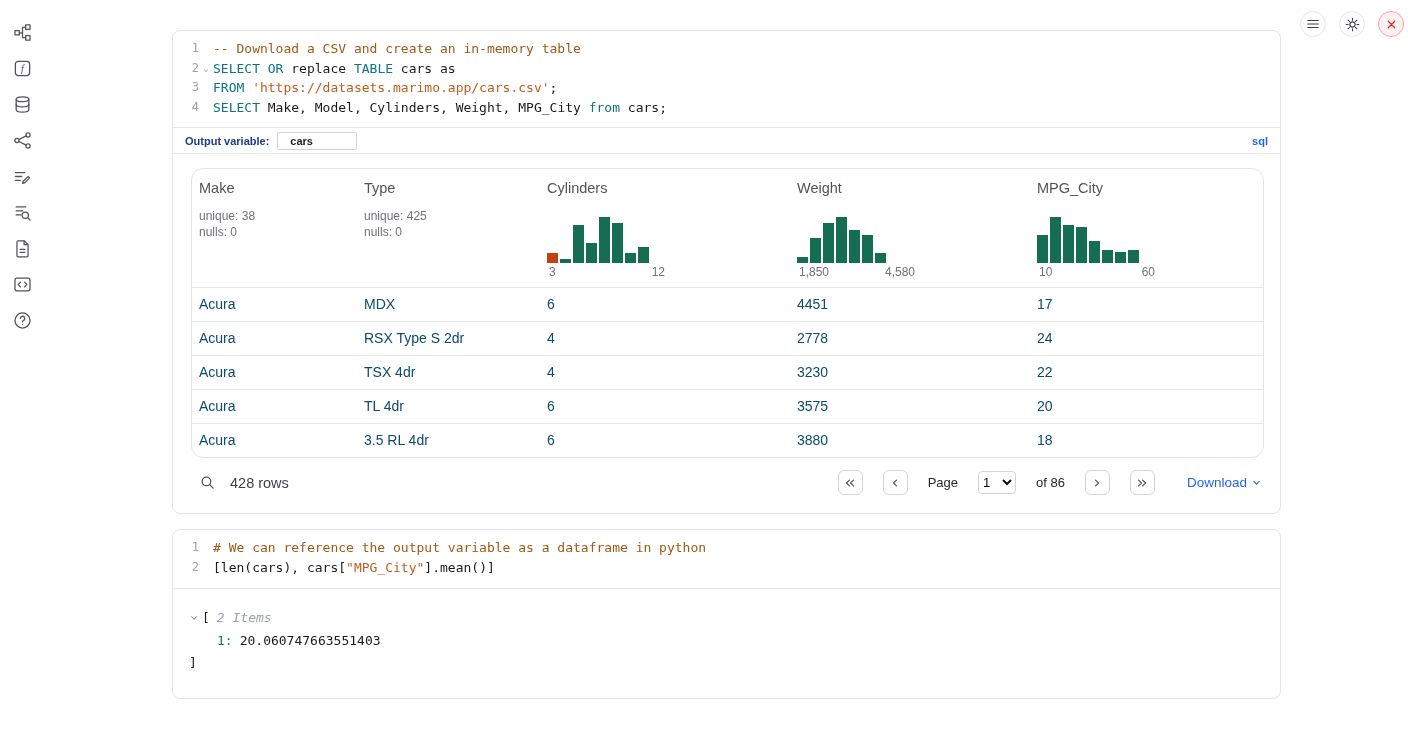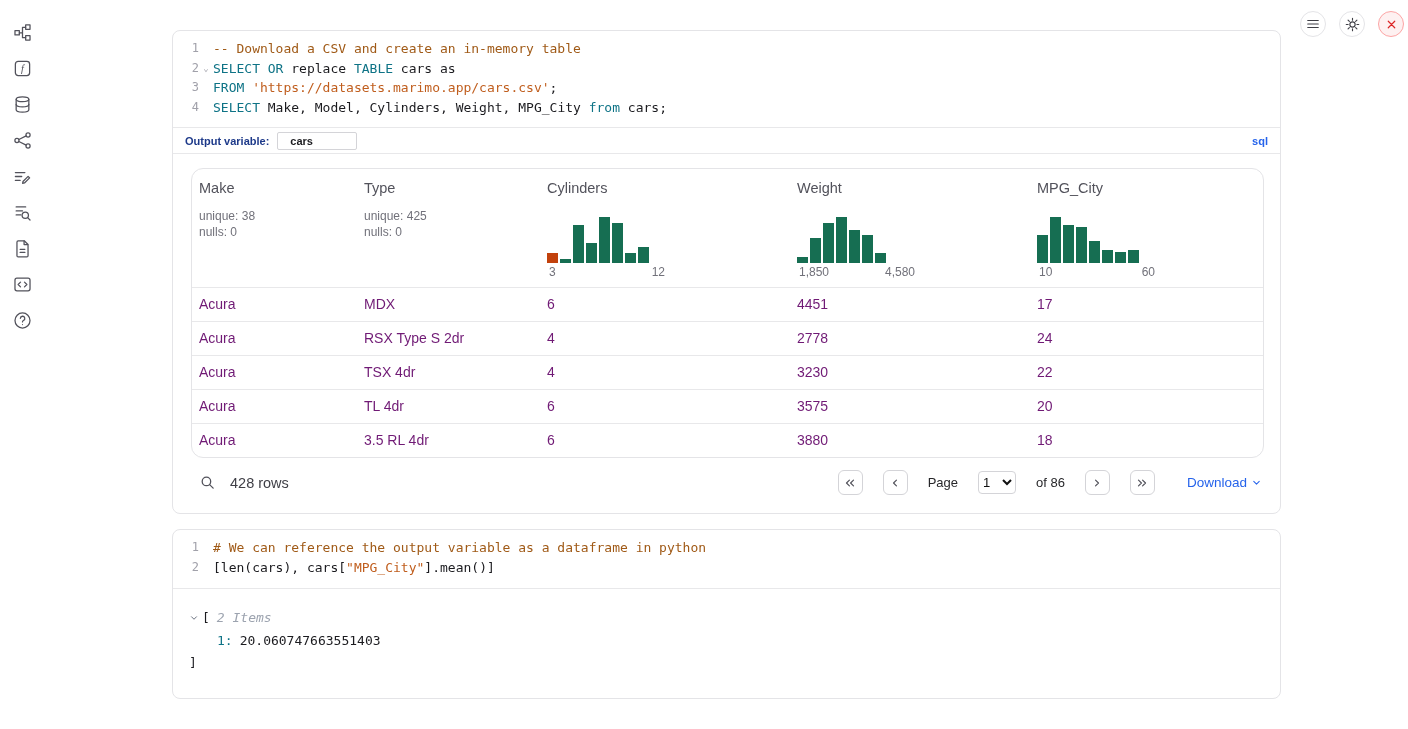--- a/index.html
+++ b/index.html
@@ -47,21 +47,21 @@
   .dtable { border:1px solid #e4e4e7; border-radius:12px; overflow:hidden; }
   .dtable-header, .trow { display:grid; grid-template-columns:165px 183px 250px 240px 1fr; }
   .thcol { padding:11px 7px 8px; display:flex; flex-direction:column; min-height:118px; }
   .col-name { font-size:14.5px; color:#52525b; }
   .col-stats { margin-top:12px; font-size:12px; color:#71717a; line-height:16px; }
   .hist { margin-top:auto; width:120px; }
   .hist-bars { display:flex; align-items:flex-end; gap:2px; height:48px; }
   .hist-bar { width:11px; flex:none; background:var(--hist-bar, #166e52); }
   .hist-labels { display:flex; justify-content:space-between; font-size:12px; color:#71717a; margin-top:2px; padding:0 2px; }
   .trow { border-top:1px solid #e8e8ea; }
-  .tcell { padding:7px; font-size:14px; color:#701a75; line-height:19px; }
+  .tcell { padding:7px; font-size:14px; color:#0c4a6e; line-height:19px; }
 
   
   .table-footer { display:flex; align-items:center; padding:12px 2px 18px 0; }
   .footer-left { display:flex; align-items:center; gap:14px; padding-left:8px; color:#52525b; }
   .rows-count { font-size:14.5px; color:#3f3f46; }
   .footer-right { margin-left:auto; display:flex; align-items:center; gap:20px;padding-left:8px; }
   .pg-btn { width:25px; height:25px; border:1px solid #d4d4d8; border-radius:6px; background:#fff;
     color:#52525b; display:flex; align-items:center; justify-content:center; cursor:pointer; }
   .pg-label { font-size:13px; color:#27272a; }
   .page-select { height:23px; min-width:38px; border:1px solid #d4d4d8; border-radius:4px;

